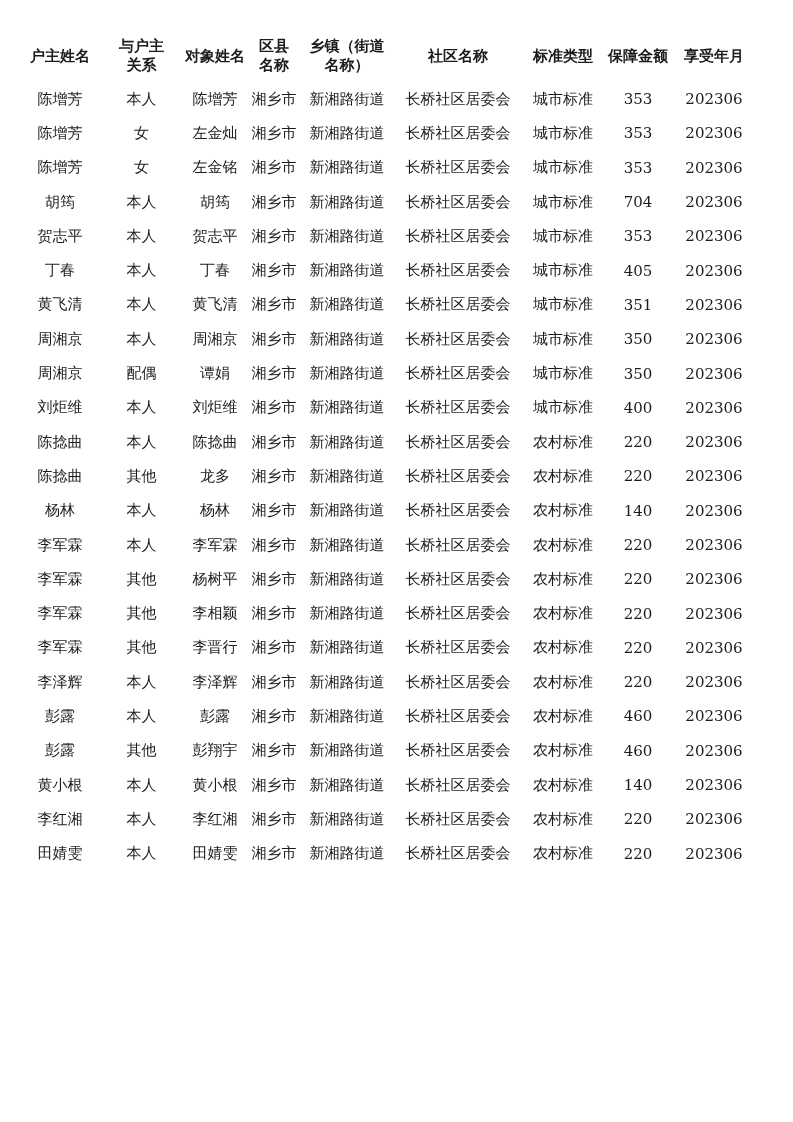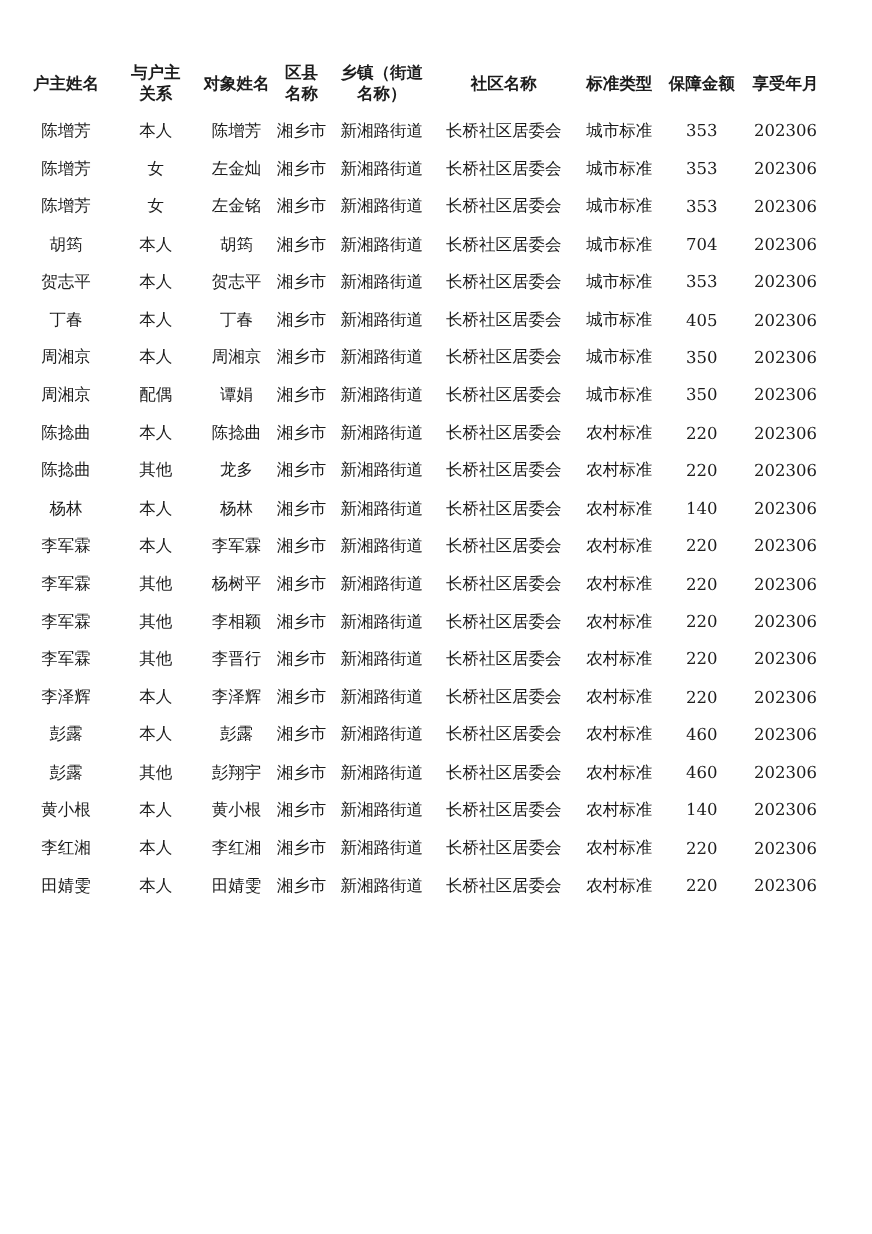--- a/index.html
+++ b/index.html
@@ -7,21 +7,21 @@
     width: 793px;
     height: 1122px;
     background: #ffffff;
     font-family: "DejaVu Serif", "Liberation Serif", serif;
     color: #1c1c1c;
   }
   .page {
     width: 793px;
     height: 1122px;
     background: #ffffff;
-    padding: 54px 20px 0 22px;
+    padding: 34px 20px 0 22px;
   }
   table.report {
     border-collapse: collapse;
     table-layout: fixed;
     width: 731px;
   }
   table.report th, table.report td {
     border: none;
     text-align: center;
     vertical-align: middle;
@@ -143,39 +143,61 @@
           <td>本人</td>
           <td>丁春</td>
           <td>湘乡市</td>
           <td>新湘路街道</td>
           <td>长桥社区居委会</td>
           <td>城市标准</td>
           <td>405</td>
           <td>202306</td>
         </tr>
         <tr>
+          <td>黄飞清</td>
+          <td>本人</td>
+          <td>黄飞清</td>
+          <td>湘乡市</td>
+          <td>新湘路街道</td>
+          <td>长桥社区居委会</td>
+          <td>城市标准</td>
+          <td>351</td>
+          <td>202306</td>
+        </tr>
+        <tr>
           <td>周湘京</td>
           <td>本人</td>
           <td>周湘京</td>
           <td>湘乡市</td>
           <td>新湘路街道</td>
           <td>长桥社区居委会</td>
           <td>城市标准</td>
           <td>350</td>
           <td>202306</td>
         </tr>
         <tr>
           <td>周湘京</td>
           <td>配偶</td>
           <td>谭娟</td>
           <td>湘乡市</td>
           <td>新湘路街道</td>
           <td>长桥社区居委会</td>
           <td>城市标准</td>
           <td>350</td>
+          <td>202306</td>
+        </tr>
+        <tr>
+          <td>刘炬维</td>
+          <td>本人</td>
+          <td>刘炬维</td>
+          <td>湘乡市</td>
+          <td>新湘路街道</td>
+          <td>长桥社区居委会</td>
+          <td>城市标准</td>
+          <td>400</td>
           <td>202306</td>
         </tr>
         <tr>
           <td>陈捻曲</td>
           <td>本人</td>
           <td>陈捻曲</td>
           <td>湘乡市</td>
           <td>新湘路街道</td>
           <td>长桥社区居委会</td>
           <td>农村标准</td>

